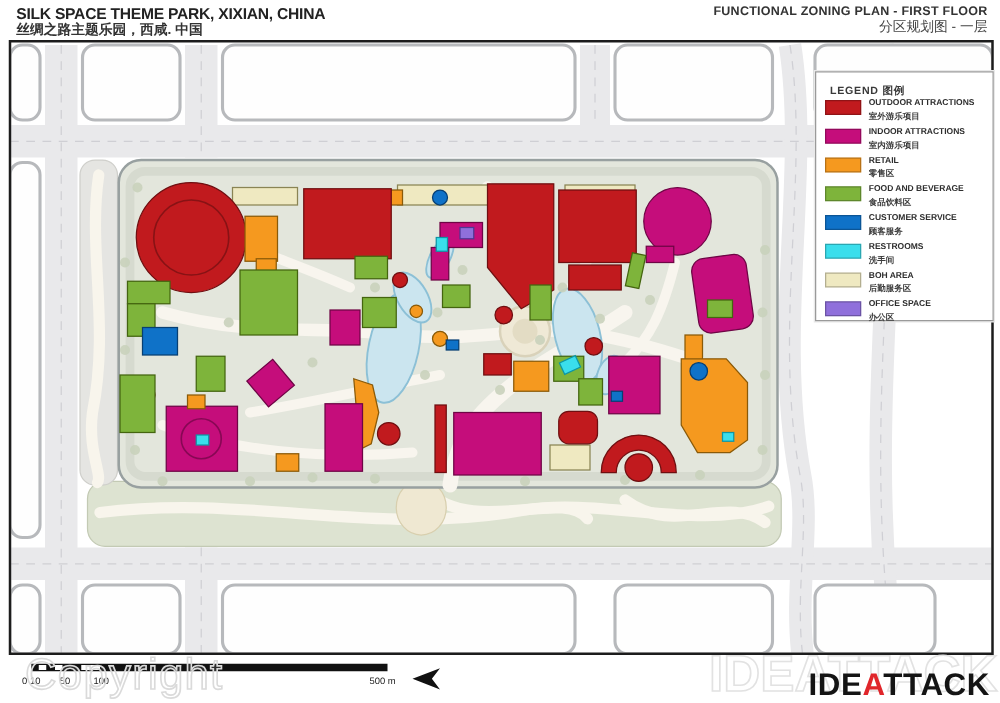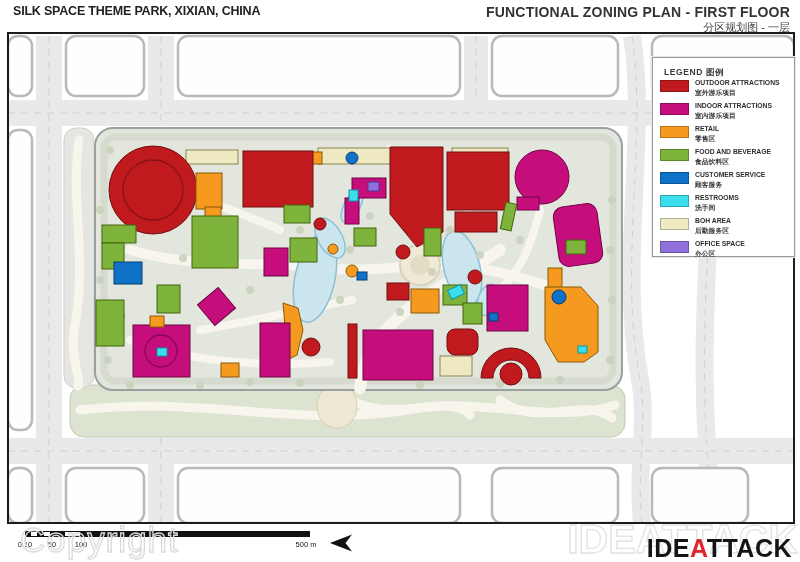--- a/index.html
+++ b/index.html
@@ -4,21 +4,21 @@
 <style>
   html,body{margin:0;padding:0;}
   body{width:800px;height:562px;position:relative;background:#ffffff;
        font-family:"Liberation Sans", sans-serif;overflow:hidden;}
   .abs{position:absolute;}
   
   #hdr-left{left:13px;top:4px;line-height:1.15;}
   #hdr-left .en{font-size:12.5px;font-weight:800;color:#222;letter-spacing:-0.2px;}
   #hdr-left .zh{font-size:11px;font-weight:700;color:#333;}
   #hdr-right{right:10px;top:4px;text-align:right;line-height:1.2;}
-  #hdr-right .en{font-size:14px;font-weight:600;color:#333;letter-spacing:0.2px;padding-left:24px;}
+  #hdr-right .en{font-size:10px;font-weight:600;color:#333;letter-spacing:0.2px;padding-left:24px;}
   #hdr-right .zh{font-size:11px;font-weight:400;color:#444;}
   
   #legend{left:652px;top:57px;width:141px;height:198px;background:#fff;
           border:1px solid #9a9a9a;box-shadow:0 0 0 1px #e8e8e8;z-index:30;}
   #legend-title{position:absolute;left:11px;top:9px;font-size:8.5px;font-weight:700;
           color:#3a3a3a;letter-spacing:0.6px;}
   .lg-item{position:absolute;left:0;width:100%;height:22px;}
   .lg-sw{position:absolute;left:7px;top:1px;width:27px;height:10px;border:0.5px solid rgba(0,0,0,0.25);}
   .lg-en{position:absolute;left:42px;top:0px;font-size:6.8px;font-weight:700;color:#2e2e2e;white-space:nowrap;}
   .lg-zh{position:absolute;left:42px;top:9px;font-size:6.8px;font-weight:600;color:#3c3c3c;white-space:nowrap;}
@@ -30,20 +30,21 @@
   #logo{right:8px;top:534px;font-size:25px;font-weight:800;letter-spacing:0.5px;
       color:#141414;z-index:6;}
   #logo .accent{color:#e0262b;}
   svg text{font-family:"Liberation Sans", sans-serif;}
 </style>
 </head>
 <body>
 
 <div class="abs" id="hdr-left">
   <div class="en">SILK SPACE THEME PARK, XIXIAN, CHINA</div>
+  <div class="zh">丝绸之路主题乐园，西咸. 中国</div>
 </div>
 <div class="abs" id="hdr-right">
   <div class="en">FUNCTIONAL ZONING PLAN - FIRST FLOOR</div>
   <div class="zh">分区规划图 - 一层</div>
 </div>
 
 <svg id="map-svg" class="abs" style="left:0;top:0;" width="800" height="562" viewBox="0 0 800 562">
     <defs>
       <clipPath id="frameClip">
         <rect x="9" y="34" width="784" height="488"></rect>

